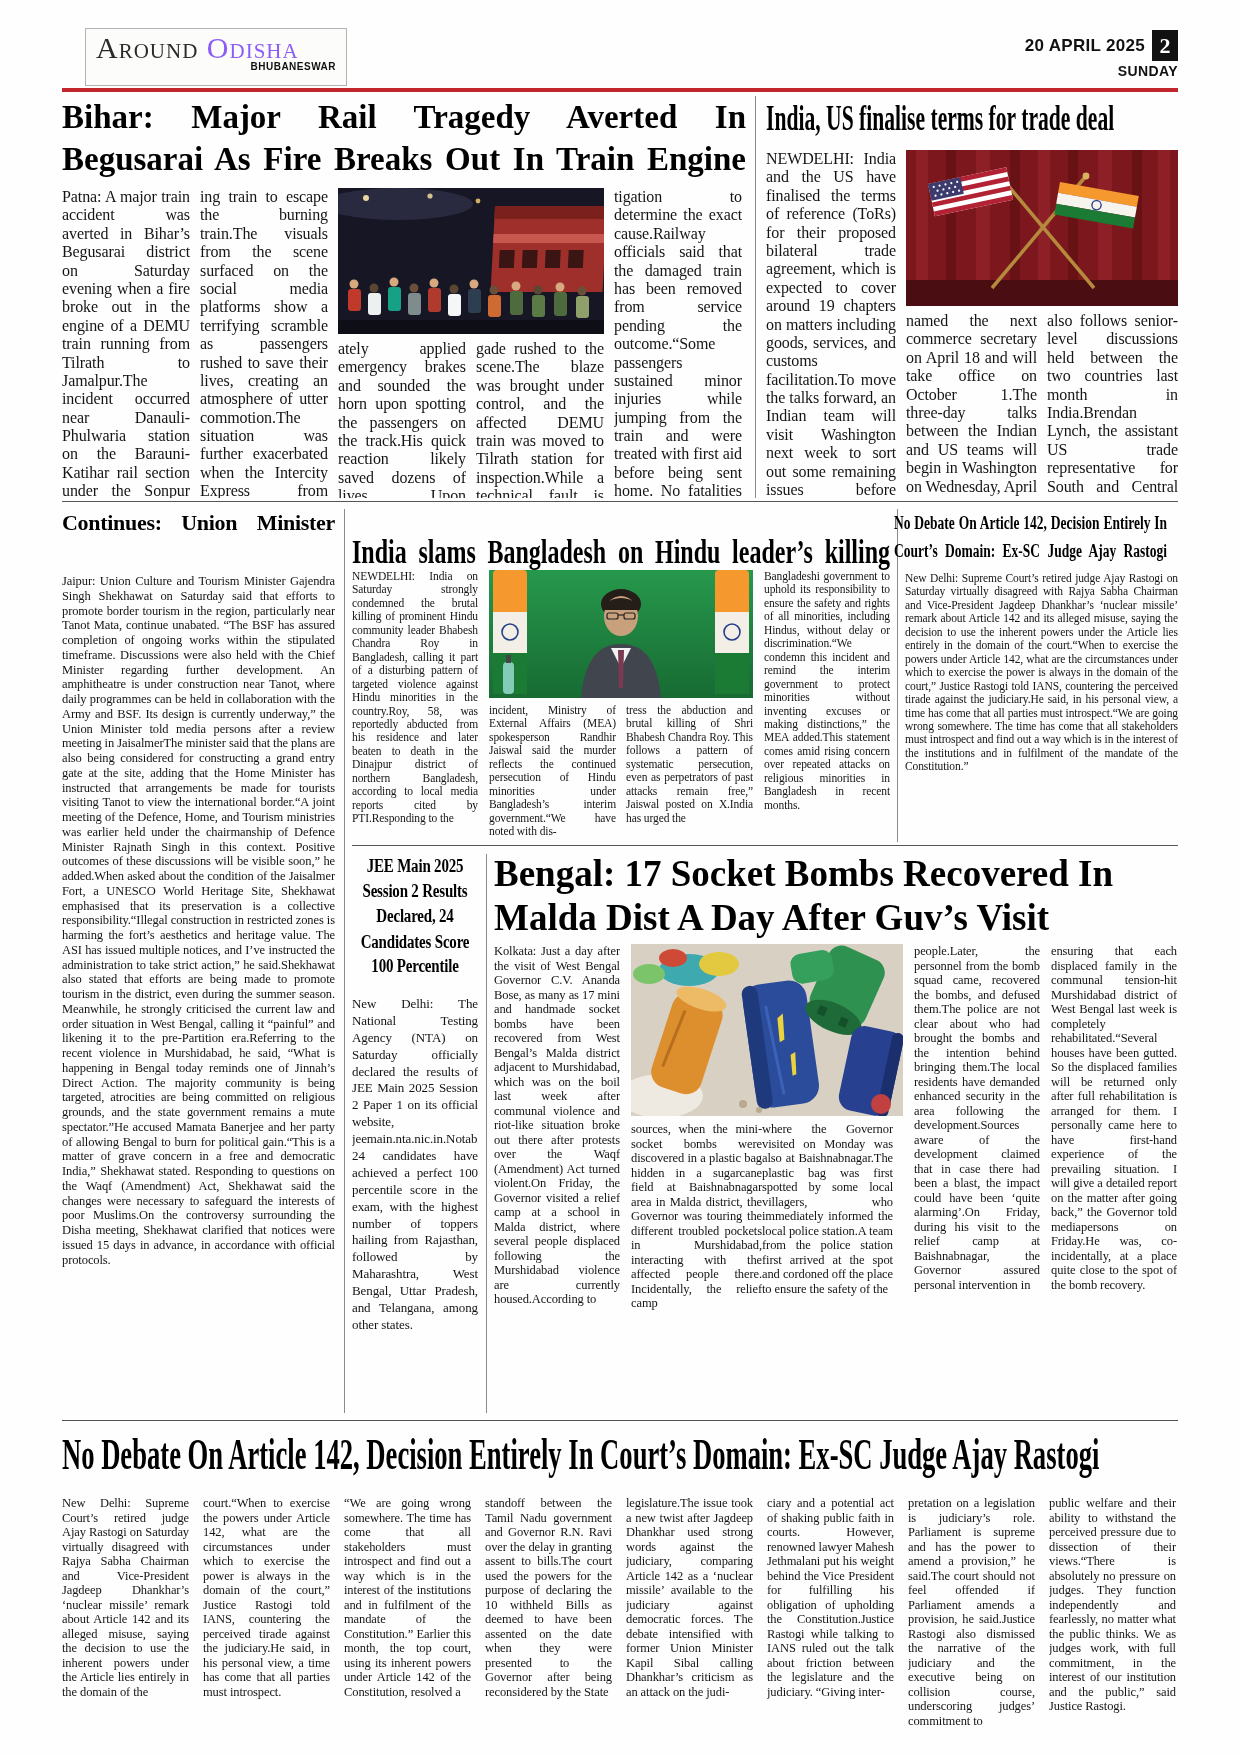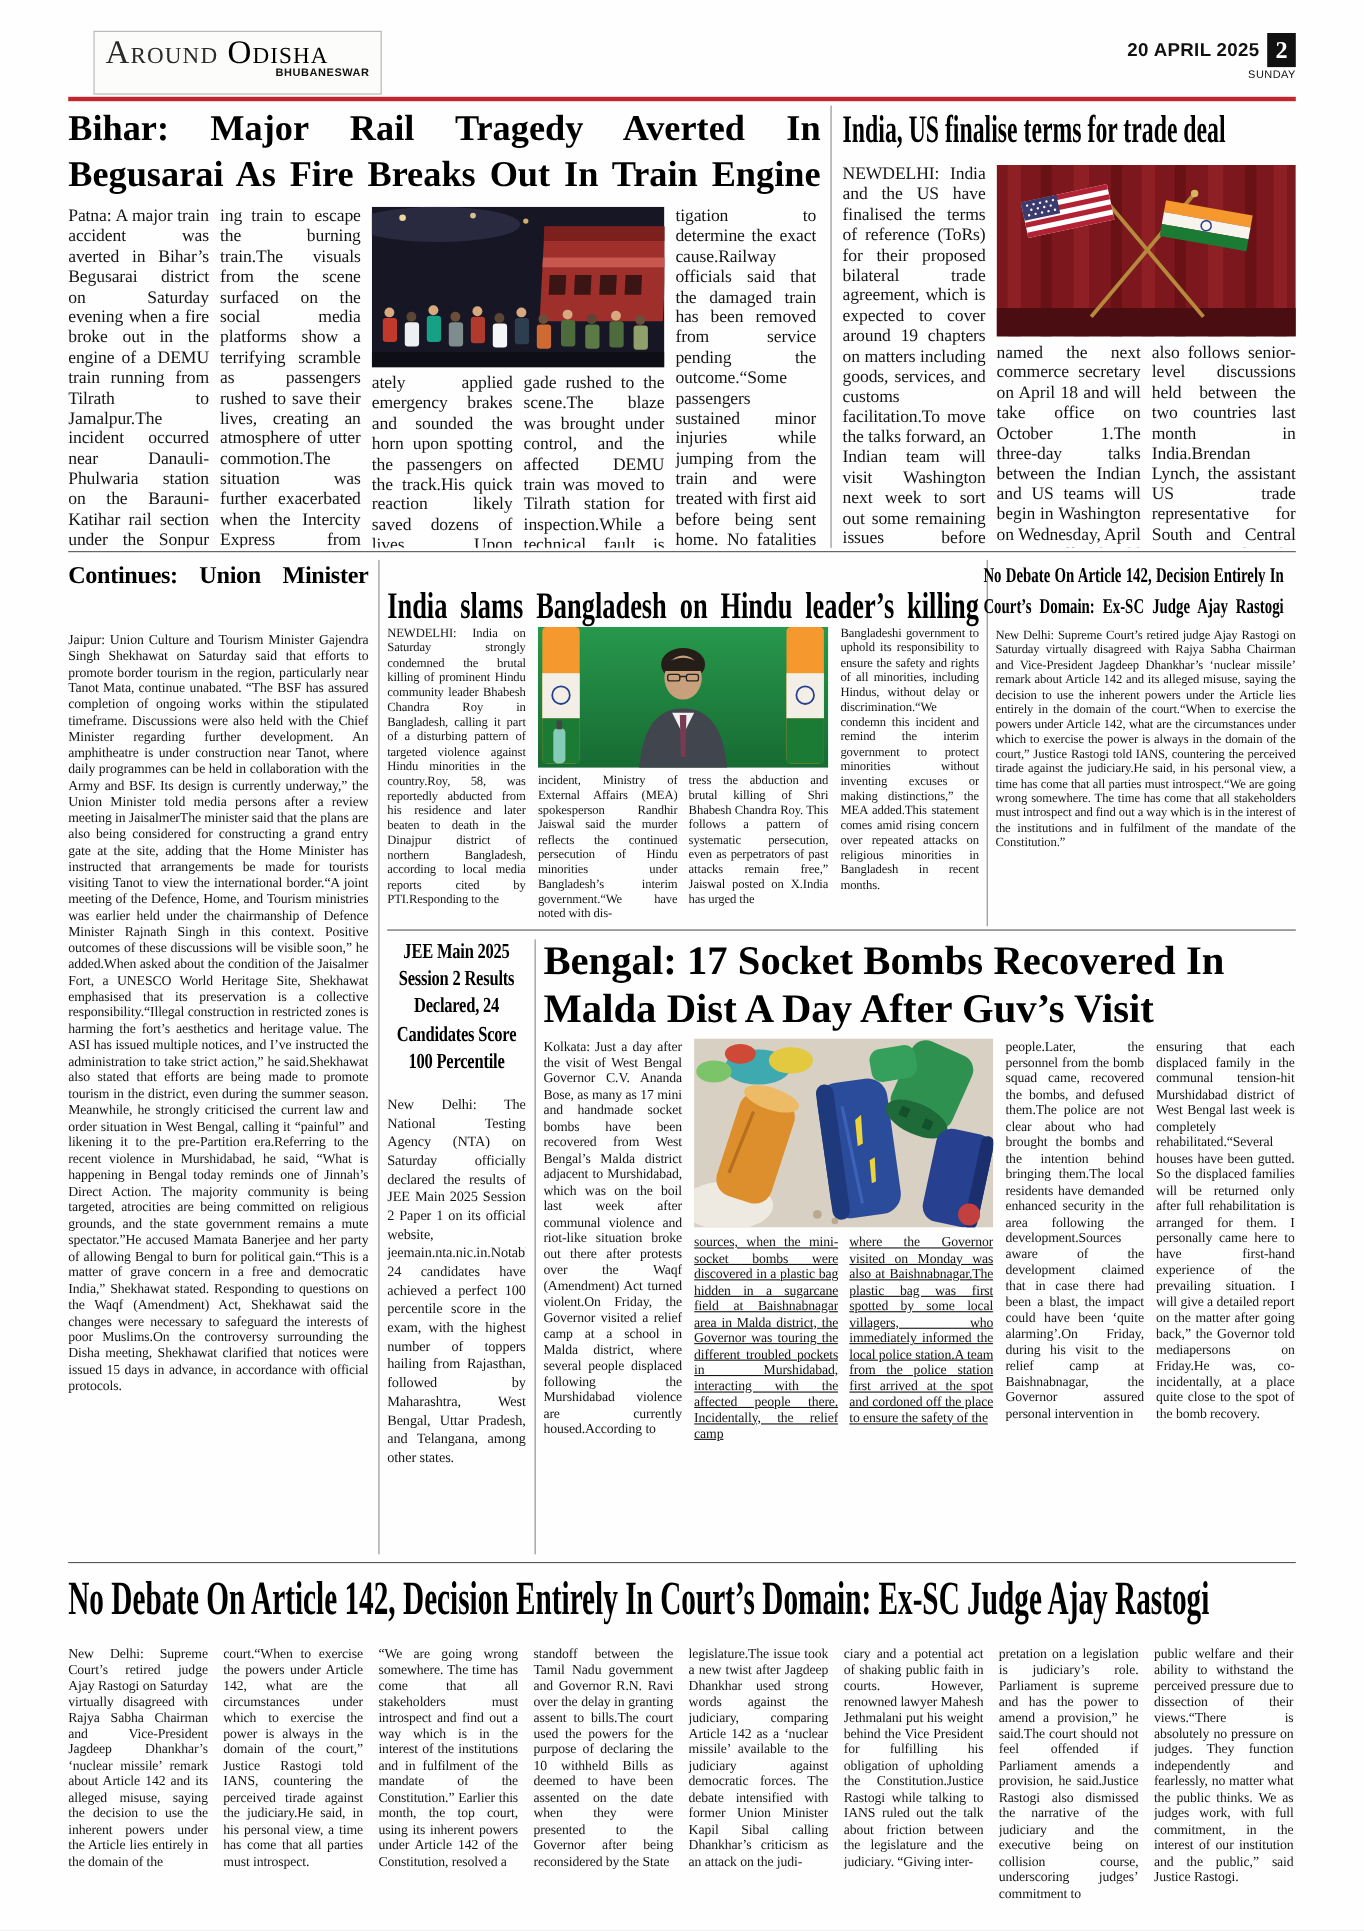--- a/index.html
+++ b/index.html
@@ -8,27 +8,27 @@
     background:#fefefe; color:#141414;
     font-family:"Liberation Serif", serif;
     overflow:hidden;
   }
   .abs { position:absolute; }
 
   
   .logo-box { border:1px solid #b3b3b3; background:#fcfcfb; padding:3px 10px 2px 10px; box-sizing:border-box; }
   .brand { font-size:30px; font-variant:small-caps; letter-spacing:1px; line-height:1.05; white-space:nowrap; }
   .brand-around { color:#2b2b2b; }
-  .brand-odisha { color:#000000; }
+  .brand-odisha { color:#8b5cf6; }
   .brand-city { text-align:right; font-family:"Liberation Sans", sans-serif; font-weight:bold; font-size:10px; letter-spacing:0.5px; color:#111; margin-top:-3px; }
   .date-block { text-align:right; font-family:"Liberation Sans", sans-serif; color:#111; }
   .date-row { display:flex; align-items:center; justify-content:flex-end; gap:7px; }
   .date-text { font-weight:bold; font-size:17px; letter-spacing:0.3px; }
   .page-num { background:#111; color:#fff; width:26px; height:31px; display:flex; align-items:center; justify-content:center; font-size:22px; font-weight:bold; font-family:"Liberation Serif", serif; }
-  .day-text { font-weight:normal; font-size:10px; letter-spacing:0.4px; margin-top:2px; }
+  .day-text { font-weight:bold; font-size:14px; letter-spacing:0.4px; margin-top:2px; }
   .red-rule { background:#c3272e; }
   .h-rule { background:#555; }
   .v-rule { background:#8a8a8a; }
 
   
   .hl { font-weight:bold; color:#000; }
   .hl-line { text-align:justify; text-align-last:justify; }
   .cond { transform-origin:0 0; }
 
   
@@ -311,21 +311,21 @@
           <rect x="160" y="8" width="42" height="30" rx="10" fill="#35a05c" transform="rotate(-10 180 22)"></rect>
           <g transform="rotate(12 240 125)">
             <rect x="214" y="84" width="52" height="86" rx="14" fill="#27408f"></rect>
             <rect x="254" y="84" width="12" height="86" rx="6" fill="#1b2f6e"></rect>
           </g>
           <circle cx="250" cy="160" r="10" fill="#c34040"></circle>
           <circle cx="112" cy="160" r="4" fill="#b8a98f"></circle>
           <circle cx="128" cy="166" r="3" fill="#b8a98f"></circle>
         </svg>
       </div>
-      <div class="subrow" style="gap:10px;text-decoration:underline;">
+      <div class="subrow" style="">
         <div class="ncol" style="width:131px;">sources, when the mini-socket bombs were discovered in a plastic bag hidden in a sugarcane field at Baishnabnagar area in Malda district, the Governor was touring the different troubled pockets in Murshidabad, interacting with the affected people there. Incidentally, the relief camp</div>
         <div class="ncol" style="width:131px;">where the Governor visited on Monday was also at Baishnabnagar.The plastic bag was first spotted by some local villagers, who immediately informed the local police station.A team from the police station first arrived at the spot and cordoned off the place to ensure the safety of the</div>
       </div>
     </div>
     <div class="ncol" style="width:126px;">people.Later, the personnel from the bomb squad came, recovered the bombs, and defused them.The police are not clear about who had brought the bombs and the intention behind bringing them.The local residents have demanded enhanced security in the area following the development.Sources aware of the development claimed that in case there had been a blast, the impact could have been ‘quite alarming’.On Friday, during his visit to the relief camp at Baishnabnagar, the Governor assured personal intervention in</div>
     <div class="ncol" style="width:126px;">ensuring that each displaced family in the communal tension-hit Murshidabad district of West Bengal last week is completely rehabilitated.“Several houses have been gutted. So the displaced families will be returned only after full rehabilitation is arranged for them. I personally came here to have first-hand experience of the prevailing situation. I will give a detailed report on the matter after going back,” the Governor told mediapersons on Friday.He was, co-incidentally, at a place quite close to the spot of the bomb recovery.</div>
   </div>
 
   <div class="abs h-rule" style="left:62px; top:1420px; width:1116px; height:1px;"></div>
 

